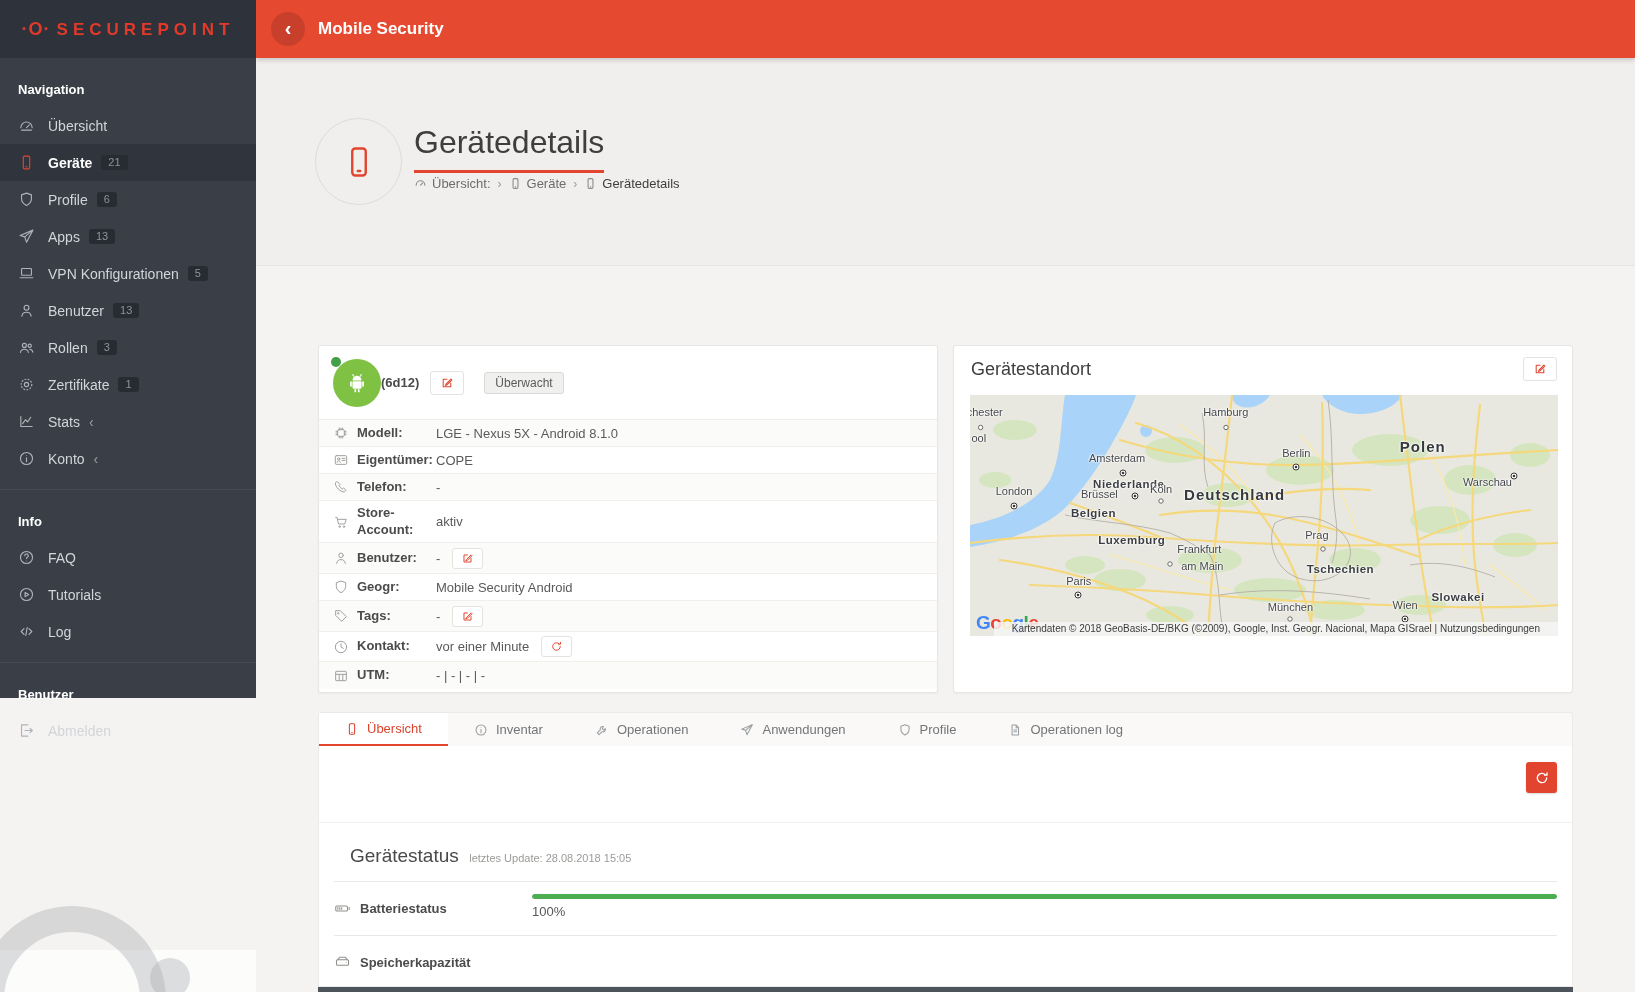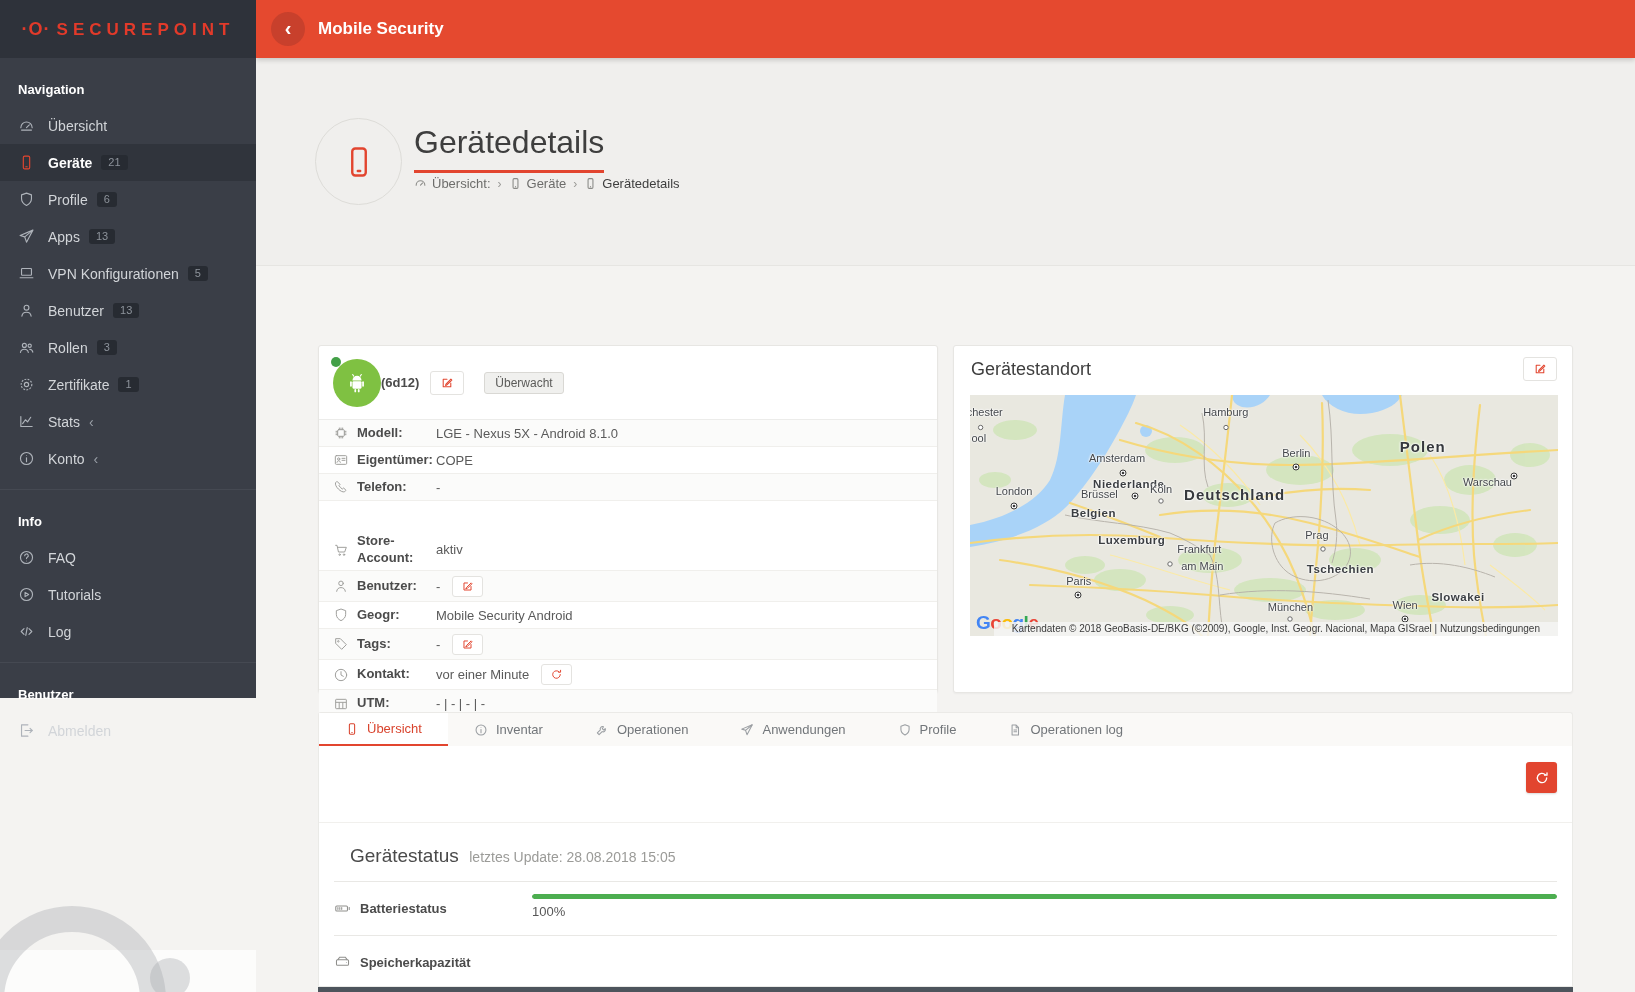--- a/index.html
+++ b/index.html
@@ -56,21 +56,21 @@
   .btn-edit{display:inline-flex;align-items:center;justify-content:center;background:#fff;border:1px solid #e4e3e0;border-radius:3px;
     padding:4px 9px;color:#e2452f;cursor:pointer;margin-left:11px;}
   .chip{background:#f0f0ee;border:1px solid #d9d8d4;border-radius:3px;color:#5a5a58;font-size:12px;padding:3px 10px;margin-left:20px;}
   .drow{display:flex;align-items:center;padding:0 0;border-bottom:1px solid #f0efec;box-sizing:border-box;}
   .drow:nth-child(even){background:#fbfbfa;}
   .drow:last-child{border-bottom:none;}
   .dlab{width:117px;flex:0 0 117px;display:flex;align-items:center;padding-left:14px;box-sizing:border-box;}
   .dlab .ic{color:#a0a09d;width:16px;height:16px;flex:0 0 16px;}
   .dlab b{margin-left:8px;font-size:13px;color:#4b4b4b;line-height:1.25;}
   .dval{font-size:13px;color:#5a5a5a;display:flex;align-items:center;}
-  .r27{height:27px;} .r30{height:30px;} .r31{height:31px;} .r42{height:42px;margin-top:28px;}
+  .r27{height:27px;} .r30{height:30px;} .r31{height:31px;} .r42{height:42px;}
   .dval .btn-edit{margin-left:12px;padding:3px 8px;}
   
   .card-map{left:953px;top:345px;width:620px;height:348px;}
   .map-title{position:absolute;left:17px;top:13px;font-size:18px;color:#3e3e3e;}
   .map-edit{position:absolute;right:15px;top:11px;}
   .map-wrap{position:absolute;left:16px;top:49px;width:588px;height:241px;overflow:hidden;background:#e9e8e0;}
   .map-svg{position:absolute;left:0;top:0;}
   .map-labels{position:absolute;left:0;top:0;width:100%;height:100%;}
   .m-city,.m-cty,.m-cty-lg{position:absolute;transform:translate(-50%,-50%);white-space:nowrap;
     color:#44474b;font-size:11px;text-shadow:0 0 2px #fff,0 0 2px #fff,0 0 3px #fff;}
@@ -88,21 +88,21 @@
   .tab.active{background:#fff;color:#d9442e;border-bottom:2px solid #e2452f;box-sizing:border-box;}
   .tab.active .ic{color:#d9442e;}
   
   .panel{position:absolute;left:318px;top:746px;width:1255px;height:241px;background:#fff;
     border:1px solid #eaeae7;border-top:none;box-sizing:border-box;}
   .panel-toolbar{height:76px;border-bottom:1px solid #f1f0ed;position:relative;}
   .btn-refresh{position:absolute;right:15px;top:16px;width:31px;height:31px;background:#e2452f;border-radius:3px;
     color:#fff;display:flex;align-items:center;justify-content:center;cursor:pointer;box-shadow:0 1px 2px rgba(0,0,0,0.15);}
   .status-head{margin:22px 15px 14px 15px;}
   .status-title{font-size:19px;color:#4a4a4a;margin-left:16px;}
-  .status-sub{font-size:14px;color:#9b9b98;margin-left:6px;}
+  .status-sub{font-size:11px;color:#9b9b98;margin-left:6px;}
   .stable{margin:0 15px;border-top:1px solid #e9e8e5;}
   .srow{display:flex;height:53px;border-bottom:1px solid #e9e8e5;}
   .srow-label{width:198px;flex:0 0 198px;display:flex;align-items:center;}
   .srow-label .ic{width:17px;height:17px;color:#8f8f8c;}
   .srow-label b{margin-left:9px;font-size:13px;color:#4b4b4b;}
   .srow-val{flex:1;padding-top:12px;}
   .bar-track{height:5px;border-radius:3px;background:#e9e8e5;overflow:hidden;}
   .bar-fill{height:5px;border-radius:3px;width:0;}
   .srow-text{font-size:13px;color:#575757;margin-top:5px;}
   .bottom-strip{position:absolute;left:318px;top:987px;width:1255px;height:5px;background:#4d545c;}

